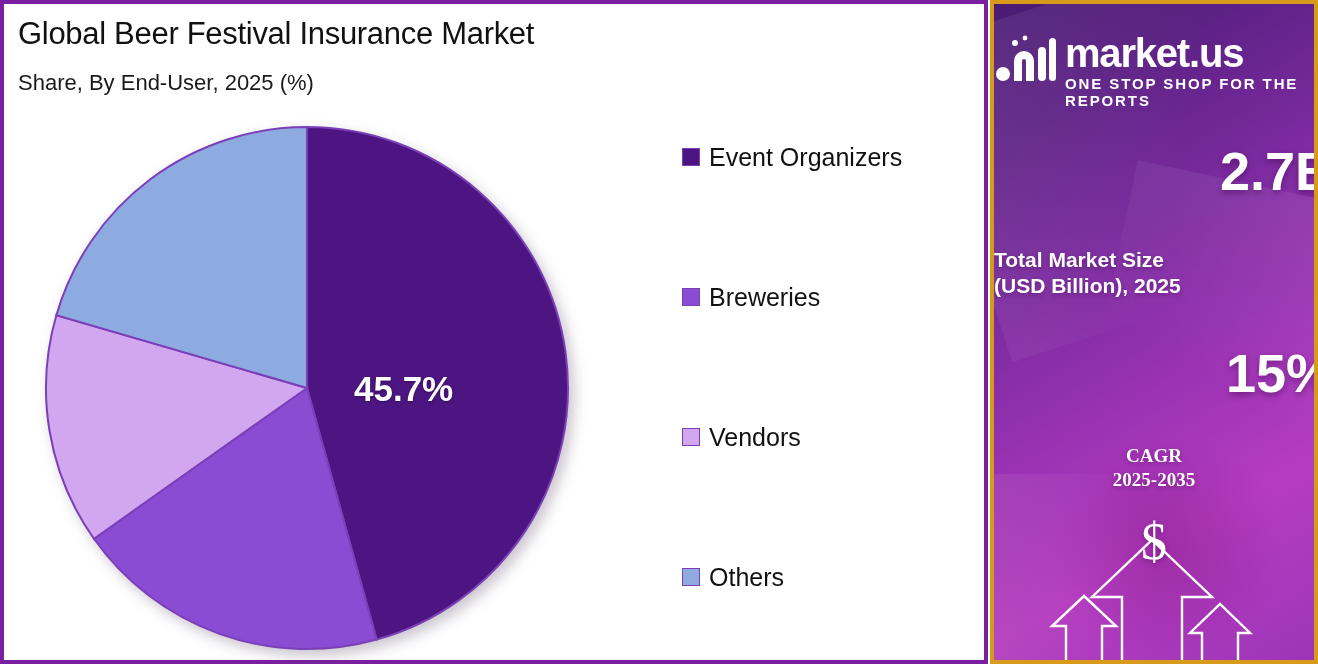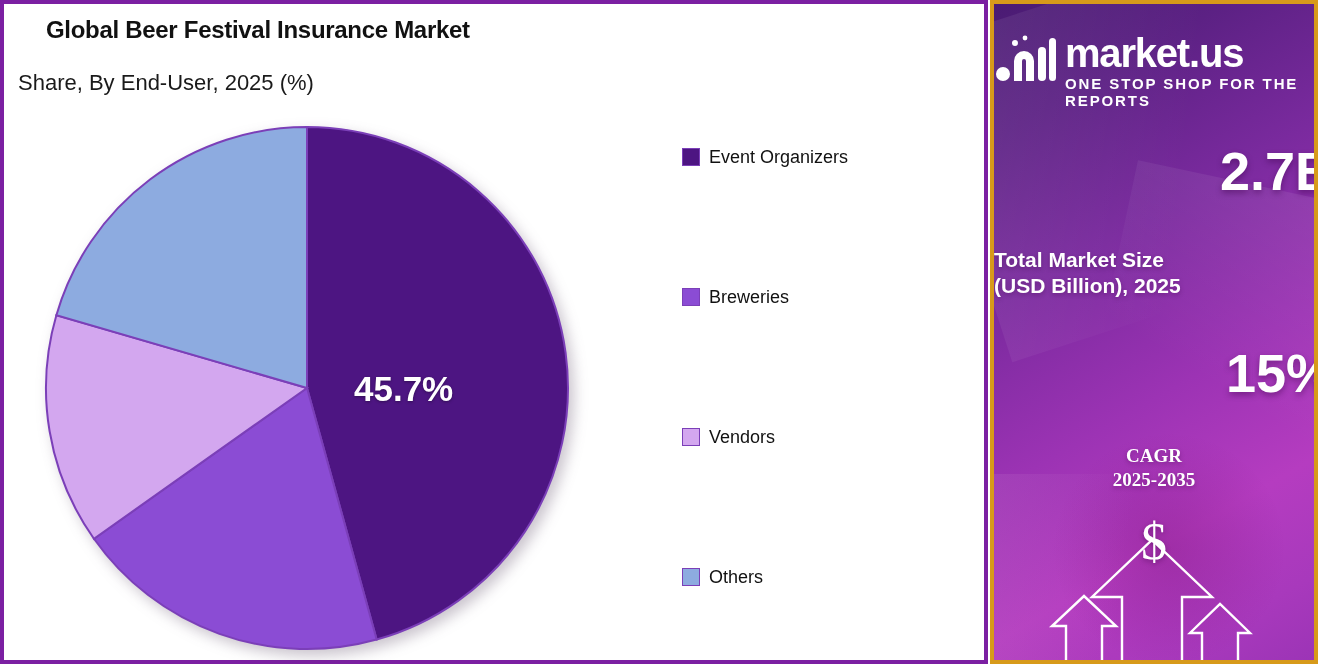--- a/index.html
+++ b/index.html
@@ -10,22 +10,22 @@
 
   
   #left-panel{
     position:absolute;left:0;top:0;width:988px;height:664px;
     background:#ffffff;
     border:4px solid #7b1fa2;
     box-sizing:border-box;
   }
   #chart-title{
     position:absolute;left:14px;top:12px;
-    font-size:24px;font-weight:bold;color:#111111;
-    letter-spacing:-0.3px;white-space:nowrap;margin-left:28px;
+    font-size:31px;font-weight:normal;color:#111111;
+    letter-spacing:-0.3px;white-space:nowrap;
   }
   #chart-subtitle{
     position:absolute;left:14px;top:66px;
     font-size:22px;font-weight:normal;color:#1a1a1a;
     white-space:nowrap;
   }
 
   
   #pie-wrap{position:absolute;left:40px;top:120px;width:530px;height:530px;}
   #pie-shadow{
@@ -48,21 +48,21 @@
   .legend-item{
     position:absolute;left:0;display:flex;align-items:center;
     height:34px;
   }
   .legend-swatch{
     width:18px;height:18px;box-sizing:border-box;
     border:1.6px solid #7b3fb8;
     margin-right:9px;flex:0 0 auto;
   }
   .legend-label{
-    font-size:18px;color:#111111;white-space:nowrap;line-height:1;
+    font-size:25px;color:#111111;white-space:nowrap;line-height:1;
   }
 
   
   #right-panel{
     position:absolute;left:990px;top:0;width:328px;height:664px;
     box-sizing:border-box;
     border:4px solid #d79a1a;
     overflow:hidden;
     background:
       linear-gradient(150deg,

